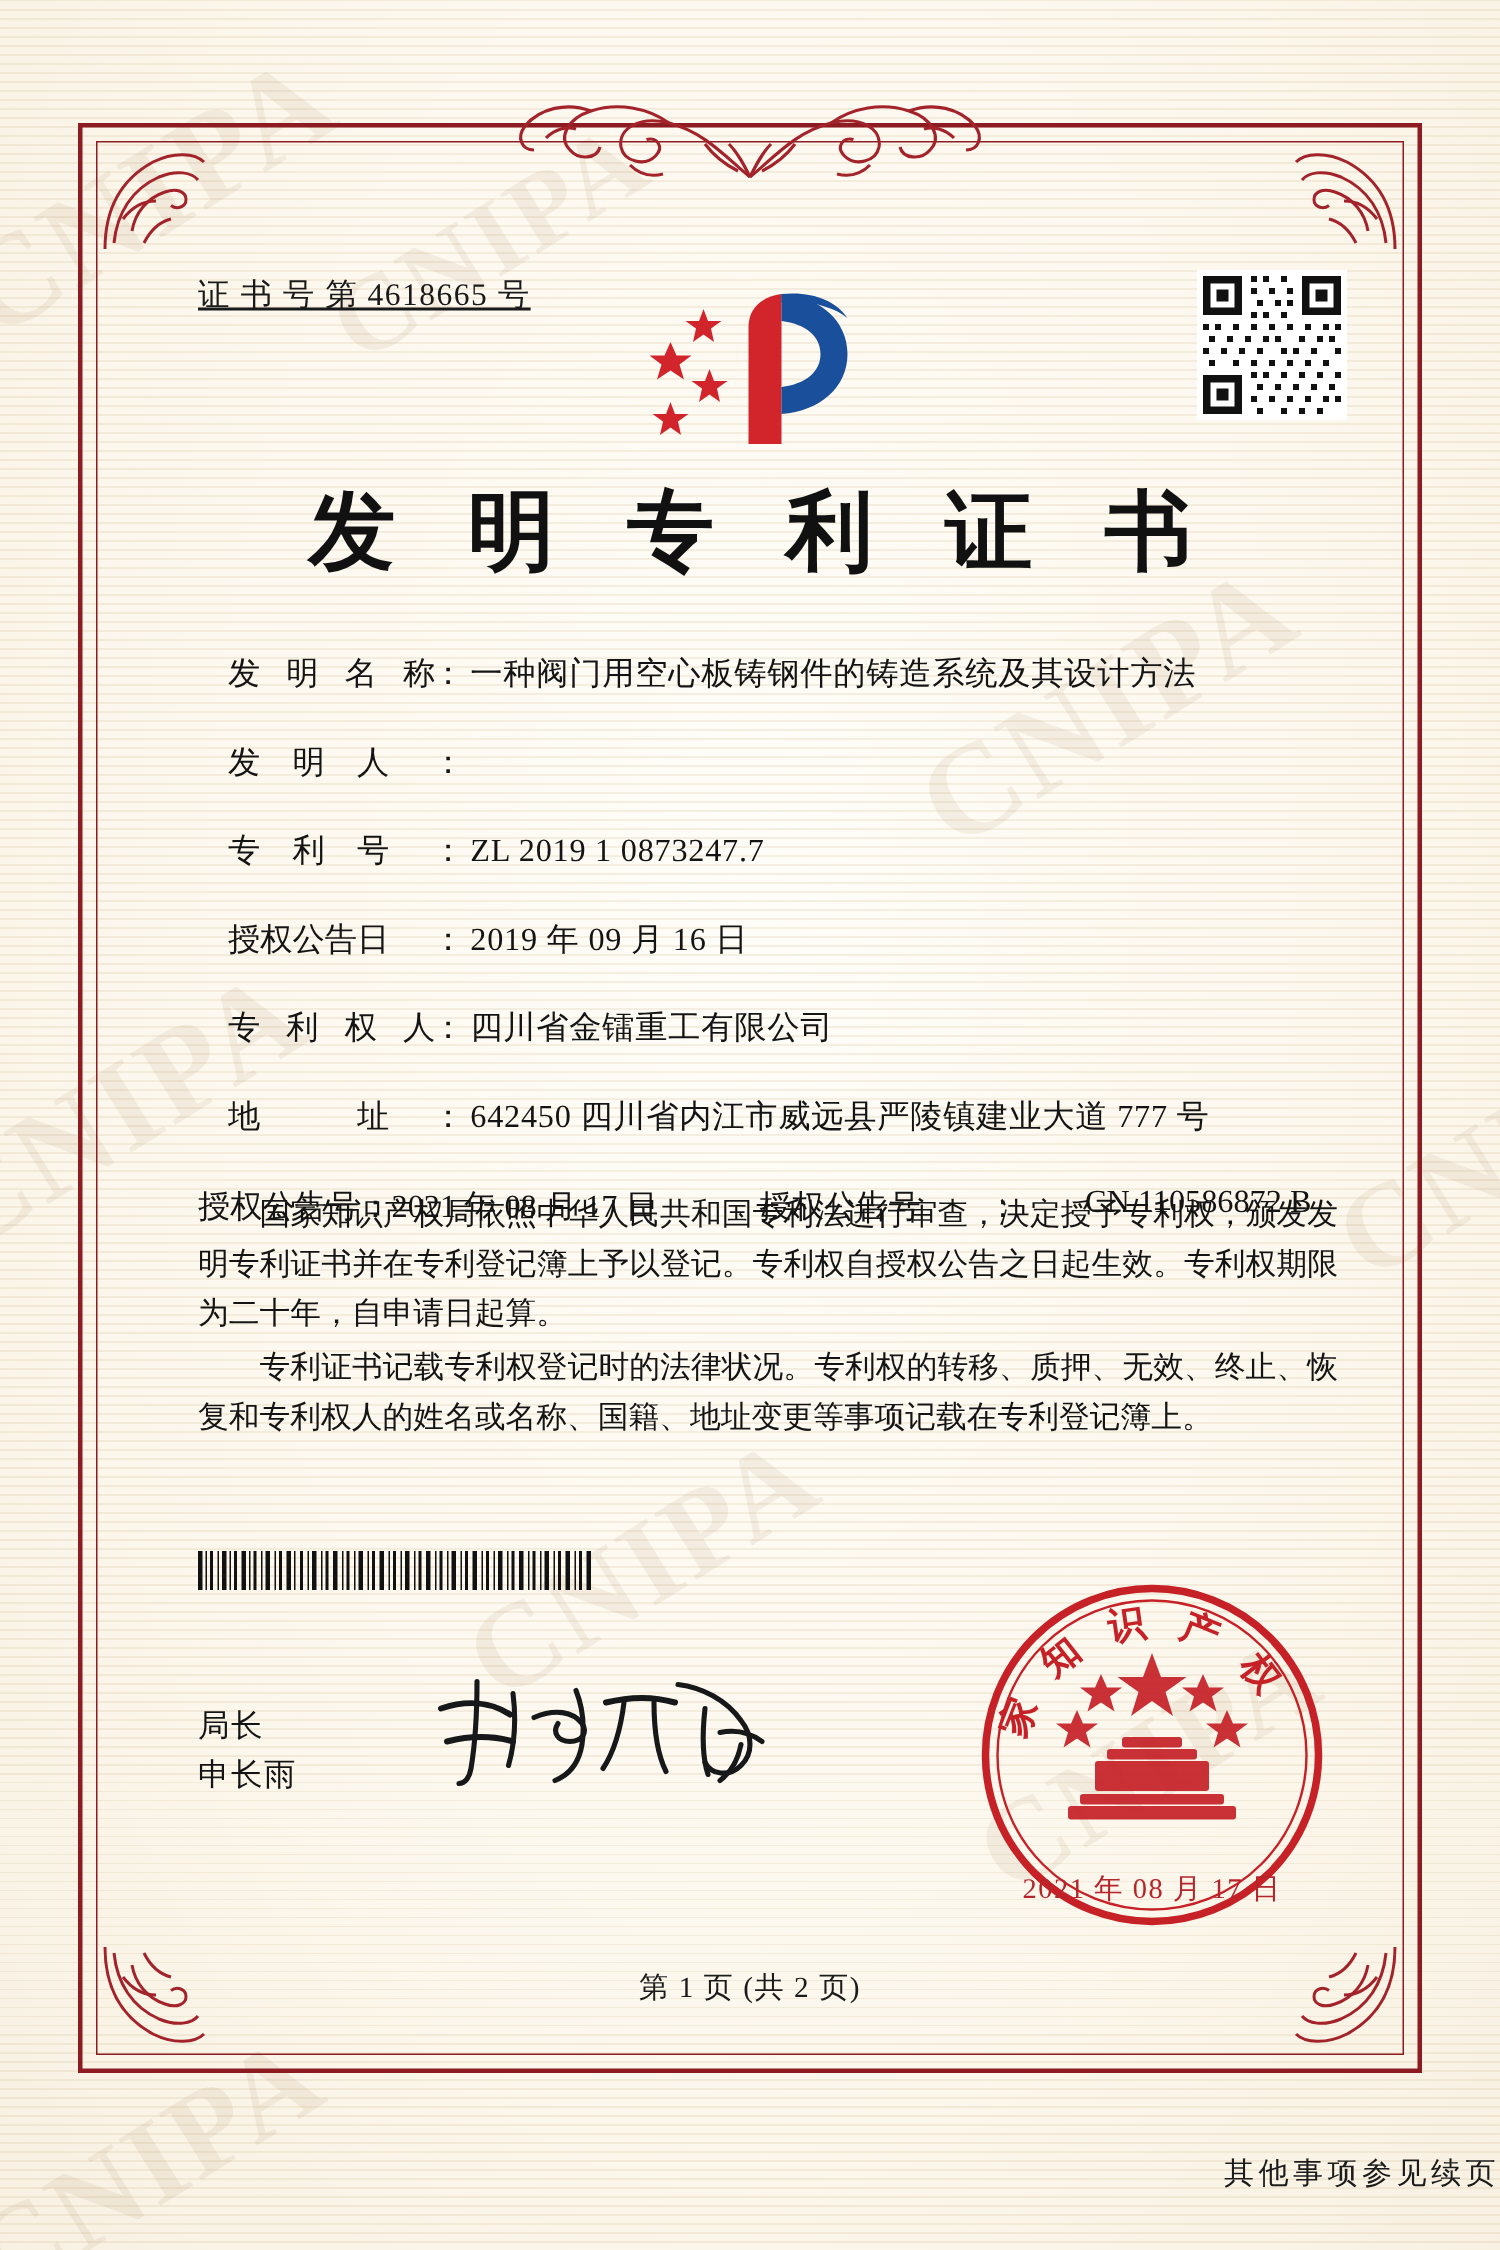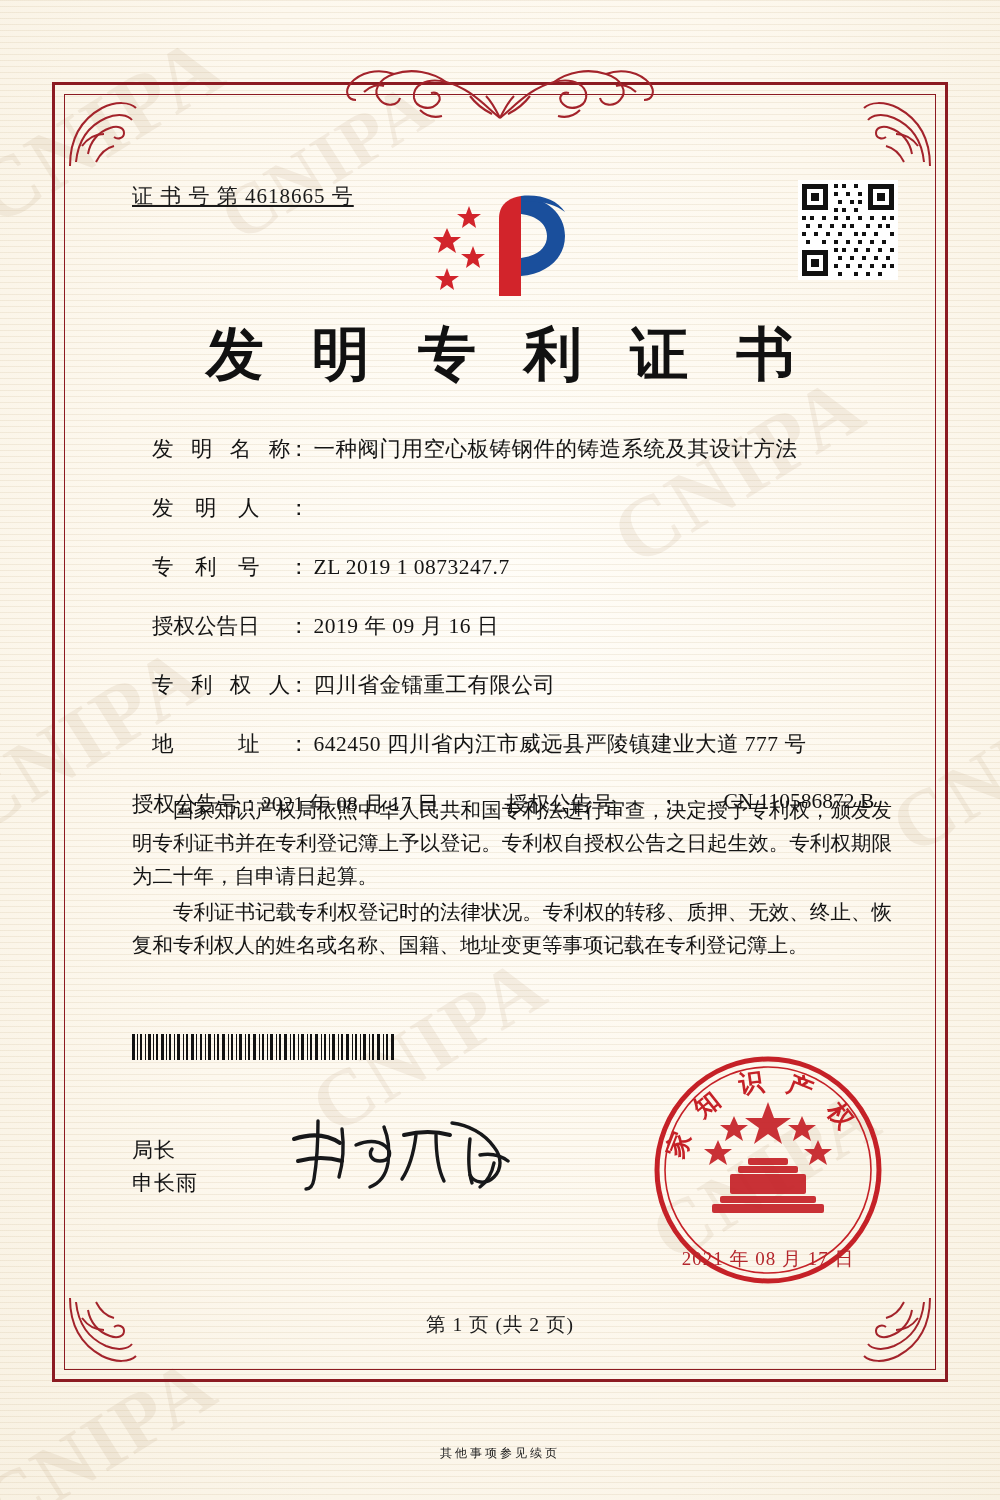--- a/index.html
+++ b/index.html
@@ -246,22 +246,22 @@
     text-align: center;
     font-size: 19.5px;
     color: #1b1b1b;
     letter-spacing: 1px;
   }
 
   .footer-note {
     position: absolute;
     left: 0; right: 0;
     bottom: 38px;
-    text-align: center;
-    font-size: 12px;
+    text-align: right;
+    font-size: 20px;
     color: #1b1b1b;
     letter-spacing: 3px;
   }
 </style>
 </head>
 <body>
 
 <div class="page">
 
   <div class="guilloche"></div>

